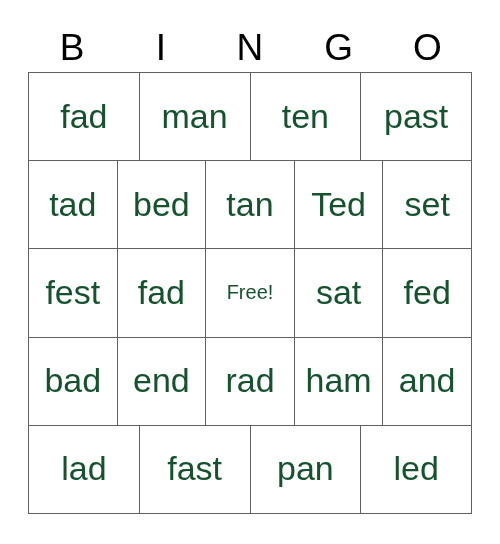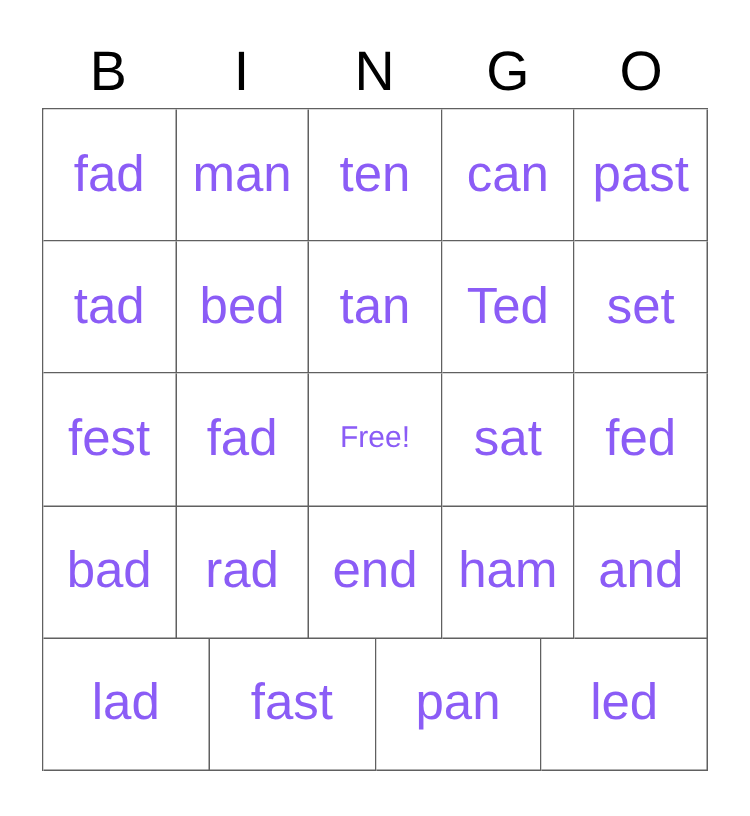--- a/index.html
+++ b/index.html
@@ -72,21 +72,21 @@
     border-bottom: 1.5px solid #606060;
     display: flex;
     align-items: center;
     justify-content: center;
     min-width: 0;
     background: #ffffff;
   }
   .cell-text {
     font-size: 34px;
     line-height: 1;
-    color: #8b5cf6;
+    color: #14532d;
     white-space: nowrap;
     user-select: none;
     padding-bottom: 2px;
   }
   
   .grid-cell.free-cell .cell-text {
     font-size: 20px;
   }
 </style>
 </head>
@@ -118,23 +118,20 @@
       <div class="grid-cell">
         <span class="cell-text">fad</span>
       </div>
       <div class="grid-cell">
         <span class="cell-text">man</span>
       </div>
       <div class="grid-cell">
         <span class="cell-text">ten</span>
       </div>
       <div class="grid-cell">
-        <span class="cell-text">can</span>
-      </div>
-      <div class="grid-cell">
         <span class="cell-text">past</span>
       </div>
     </div>
 
     <div class="grid-row">
       <div class="grid-cell">
         <span class="cell-text">tad</span>
       </div>
       <div class="grid-cell">
         <span class="cell-text">bed</span>
@@ -166,24 +163,24 @@
       <div class="grid-cell">
         <span class="cell-text">fed</span>
       </div>
     </div>
 
     <div class="grid-row">
       <div class="grid-cell">
         <span class="cell-text">bad</span>
       </div>
       <div class="grid-cell">
+        <span class="cell-text">end</span>
+      </div>
+      <div class="grid-cell">
         <span class="cell-text">rad</span>
-      </div>
-      <div class="grid-cell">
-        <span class="cell-text">end</span>
       </div>
       <div class="grid-cell">
         <span class="cell-text">ham</span>
       </div>
       <div class="grid-cell">
         <span class="cell-text">and</span>
       </div>
     </div>
 
     <div class="grid-row">

